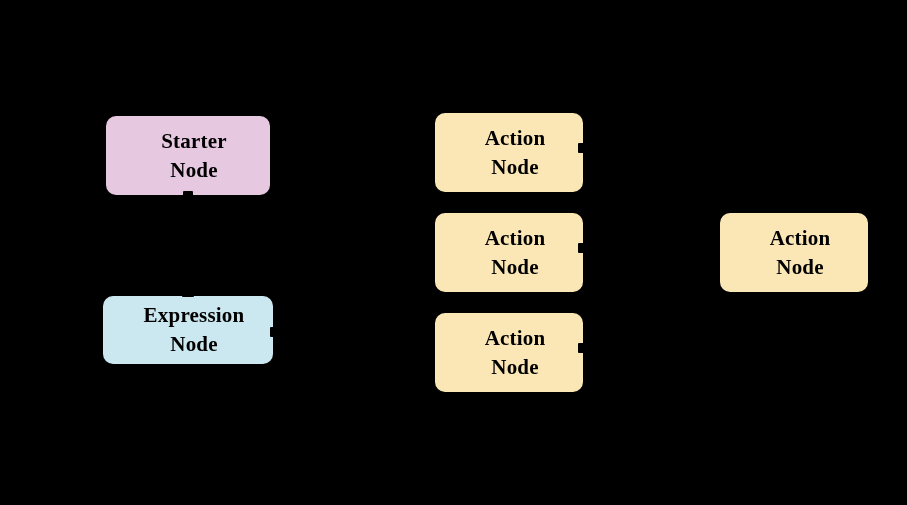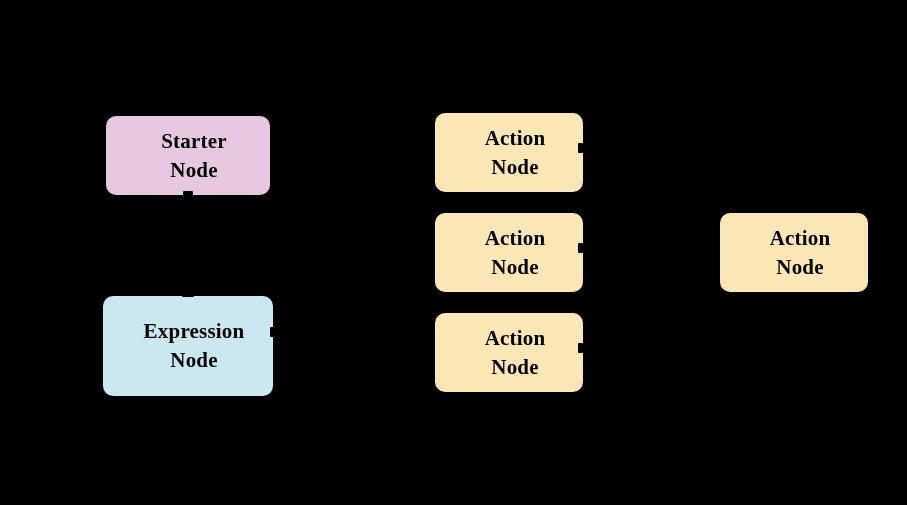--- a/index.html
+++ b/index.html
@@ -85,21 +85,21 @@
       <path d="M583 252 L720 252"></path>
       <path d="M583 352 C 650 352, 660 252, 720 252"></path>
     </g>
   </svg>
 
   <div class="node" id="n0" style="left: 106px; top: 116px; width: 164px; height: 79px; background: rgb(230, 200, 224); color: rgb(0, 0, 0);">
     <span class="node-line">Starter</span>
     <span class="node-line">Node</span>
   </div>
 
-  <div class="node" id="n1" style="left: 103px; top: 296px; width: 170px; height: 100px; background: rgb(203, 231, 239); color: rgb(0, 0, 0);">
+  <div class="node" id="n1" style="left: 103px; top: 296px; width: 170px; height: 68px; background: rgb(203, 231, 239); color: rgb(0, 0, 0);">
     <span class="node-line">Expression</span>
     <span class="node-line">Node</span>
   </div>
 
   <div class="node" id="n2" style="left: 435px; top: 113px; width: 148px; height: 79px; background: rgb(250, 231, 181); color: rgb(0, 0, 0);">
     <span class="node-line">Action</span>
     <span class="node-line">Node</span>
   </div>
 
   <div class="node" id="n3" style="left: 435px; top: 213px; width: 148px; height: 79px; background: rgb(250, 231, 181); color: rgb(0, 0, 0);">

